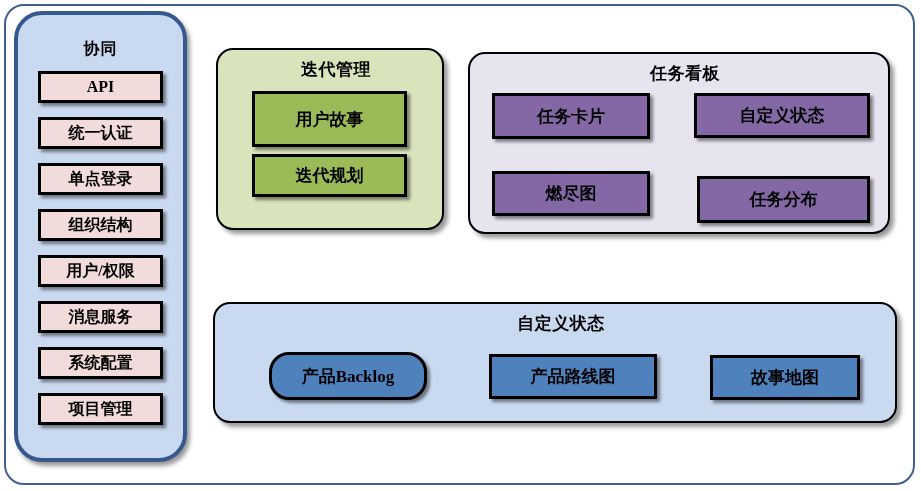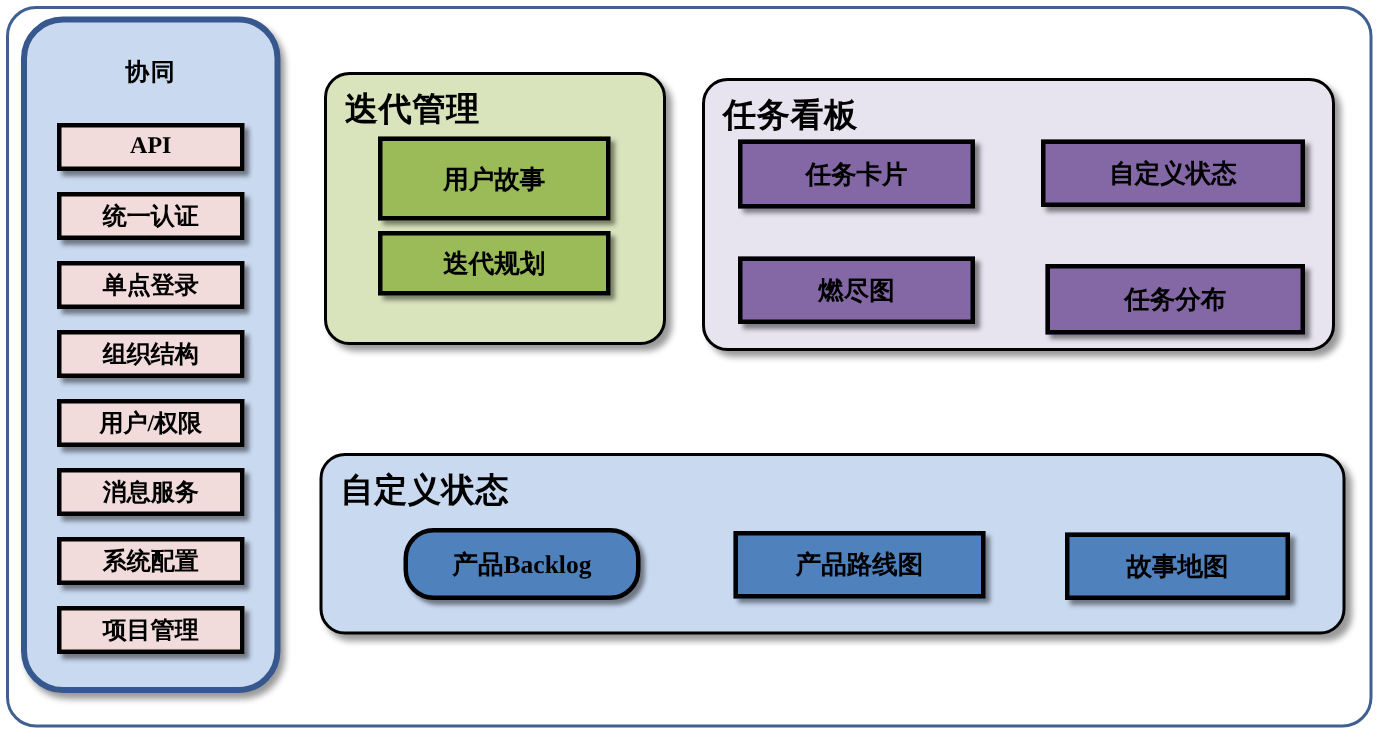--- a/index.html
+++ b/index.html
@@ -19,39 +19,39 @@
     border:4px solid var(--panel-blue-border,#37588e);
     border-radius:28px;
     box-shadow:3px 4px 4px rgba(0,0,0,0.40);
     padding-top:15px;
   }
   .sidebar-title{
     height:38px;line-height:38px;text-align:center;
     font-size:16px;font-weight:bold;letter-spacing:1px;
   }
   .side-items{
-    display:flex;flex-direction:column;gap:14px;align-items:center;margin-top:14px;
+    display:flex;flex-direction:column;gap:14px;align-items:center;margin-top:3px;
   }
   .side-item{
     width:125px;height:32px;box-sizing:border-box;
     background:var(--pink,#f2dcdb);
     border:3px solid var(--box-border,#000);
     box-shadow:3px 3px 3px rgba(0,0,0,0.45);
     display:flex;align-items:center;justify-content:center;
     font-family:"Liberation Serif","DejaVu Serif",serif;
     font-weight:bold;font-size:16px;white-space:nowrap;
   }
   
   .group{
     position:absolute;box-sizing:border-box;
     border:2px solid var(--box-border,#000);border-radius:17px;
     box-shadow:4px 4px 4px rgba(0,0,0,0.40);
   }
   .group-title{
-    text-align:left;font-weight:bold;font-size:22px;padding-top:8px;letter-spacing:0.5px;padding-left:12px;
+    text-align:center;font-weight:bold;font-size:17px;padding-top:8px;letter-spacing:0.5px;padding-left:12px;
   }
   .card{
     position:absolute;box-sizing:border-box;
     border:3px solid var(--box-border,#000);
     box-shadow:3px 3px 3px rgba(0,0,0,0.45);
     display:flex;align-items:center;justify-content:center;
     font-family:"Liberation Serif","DejaVu Serif",serif;
     font-weight:bold;font-size:17px;white-space:nowrap;
   }
   .group-iteration{left:216px;top:48px;width:228px;height:182px;background:var(--green-panel,#d9e4bd);}

